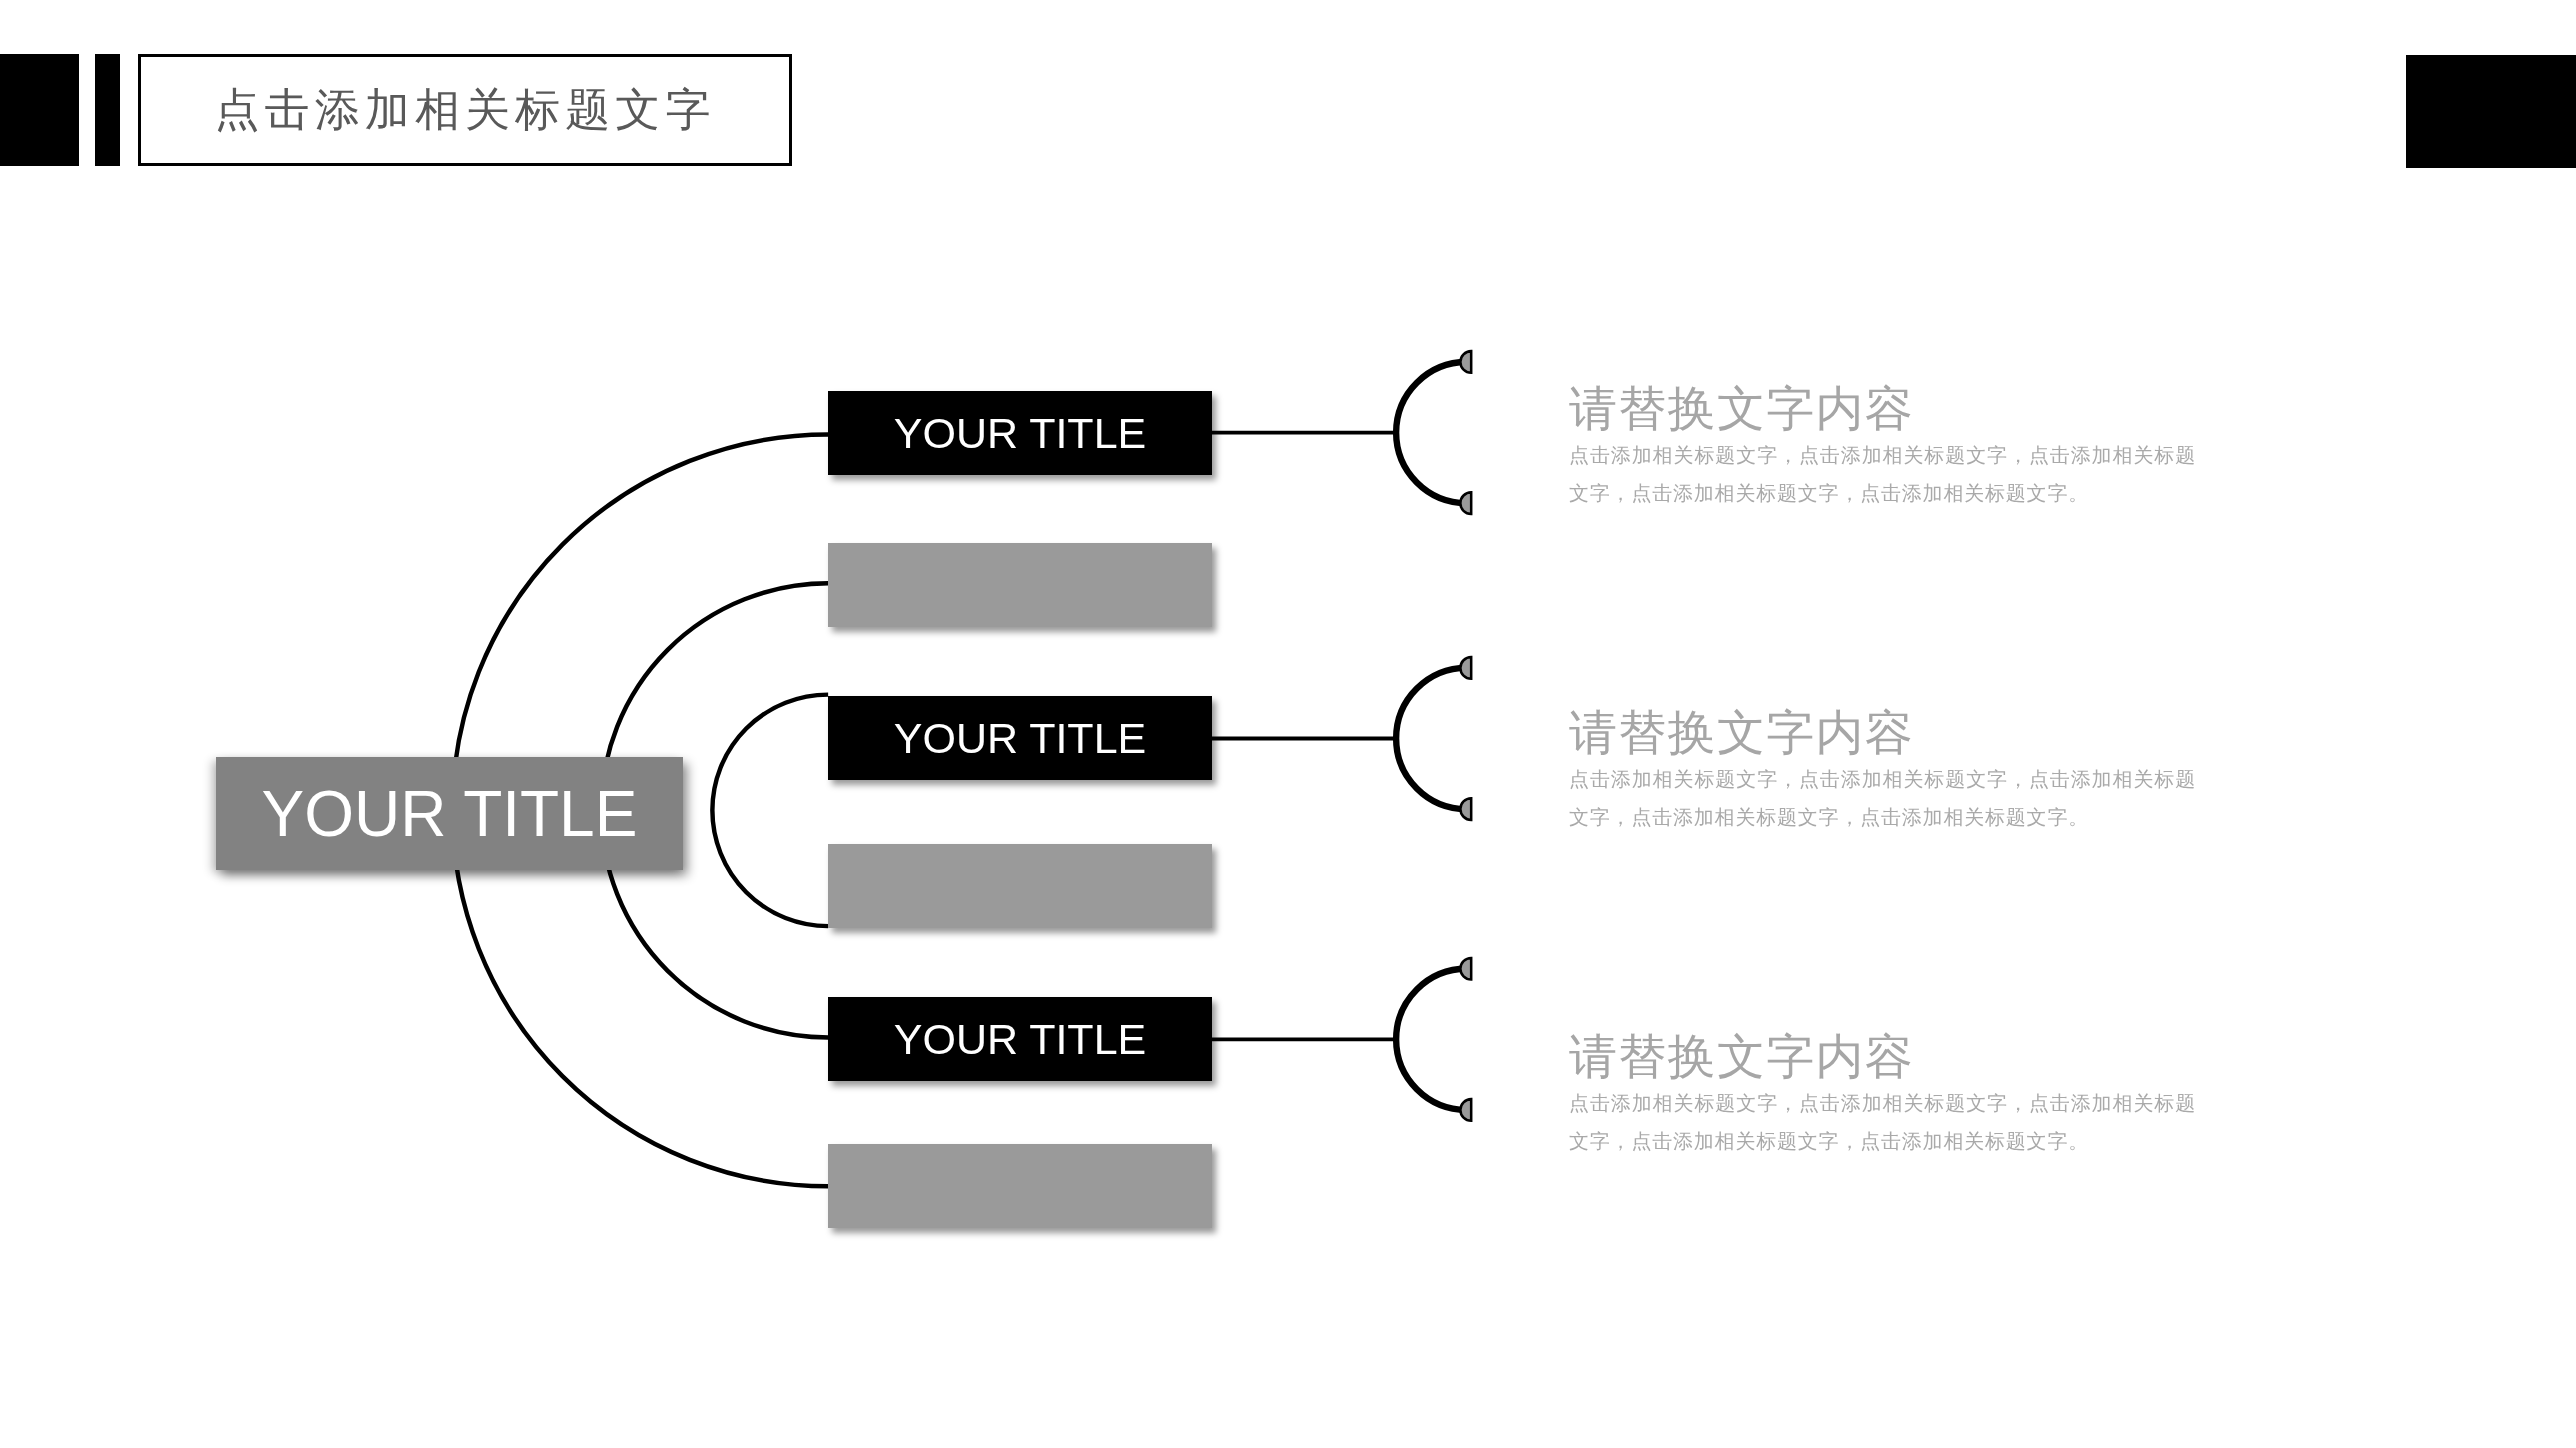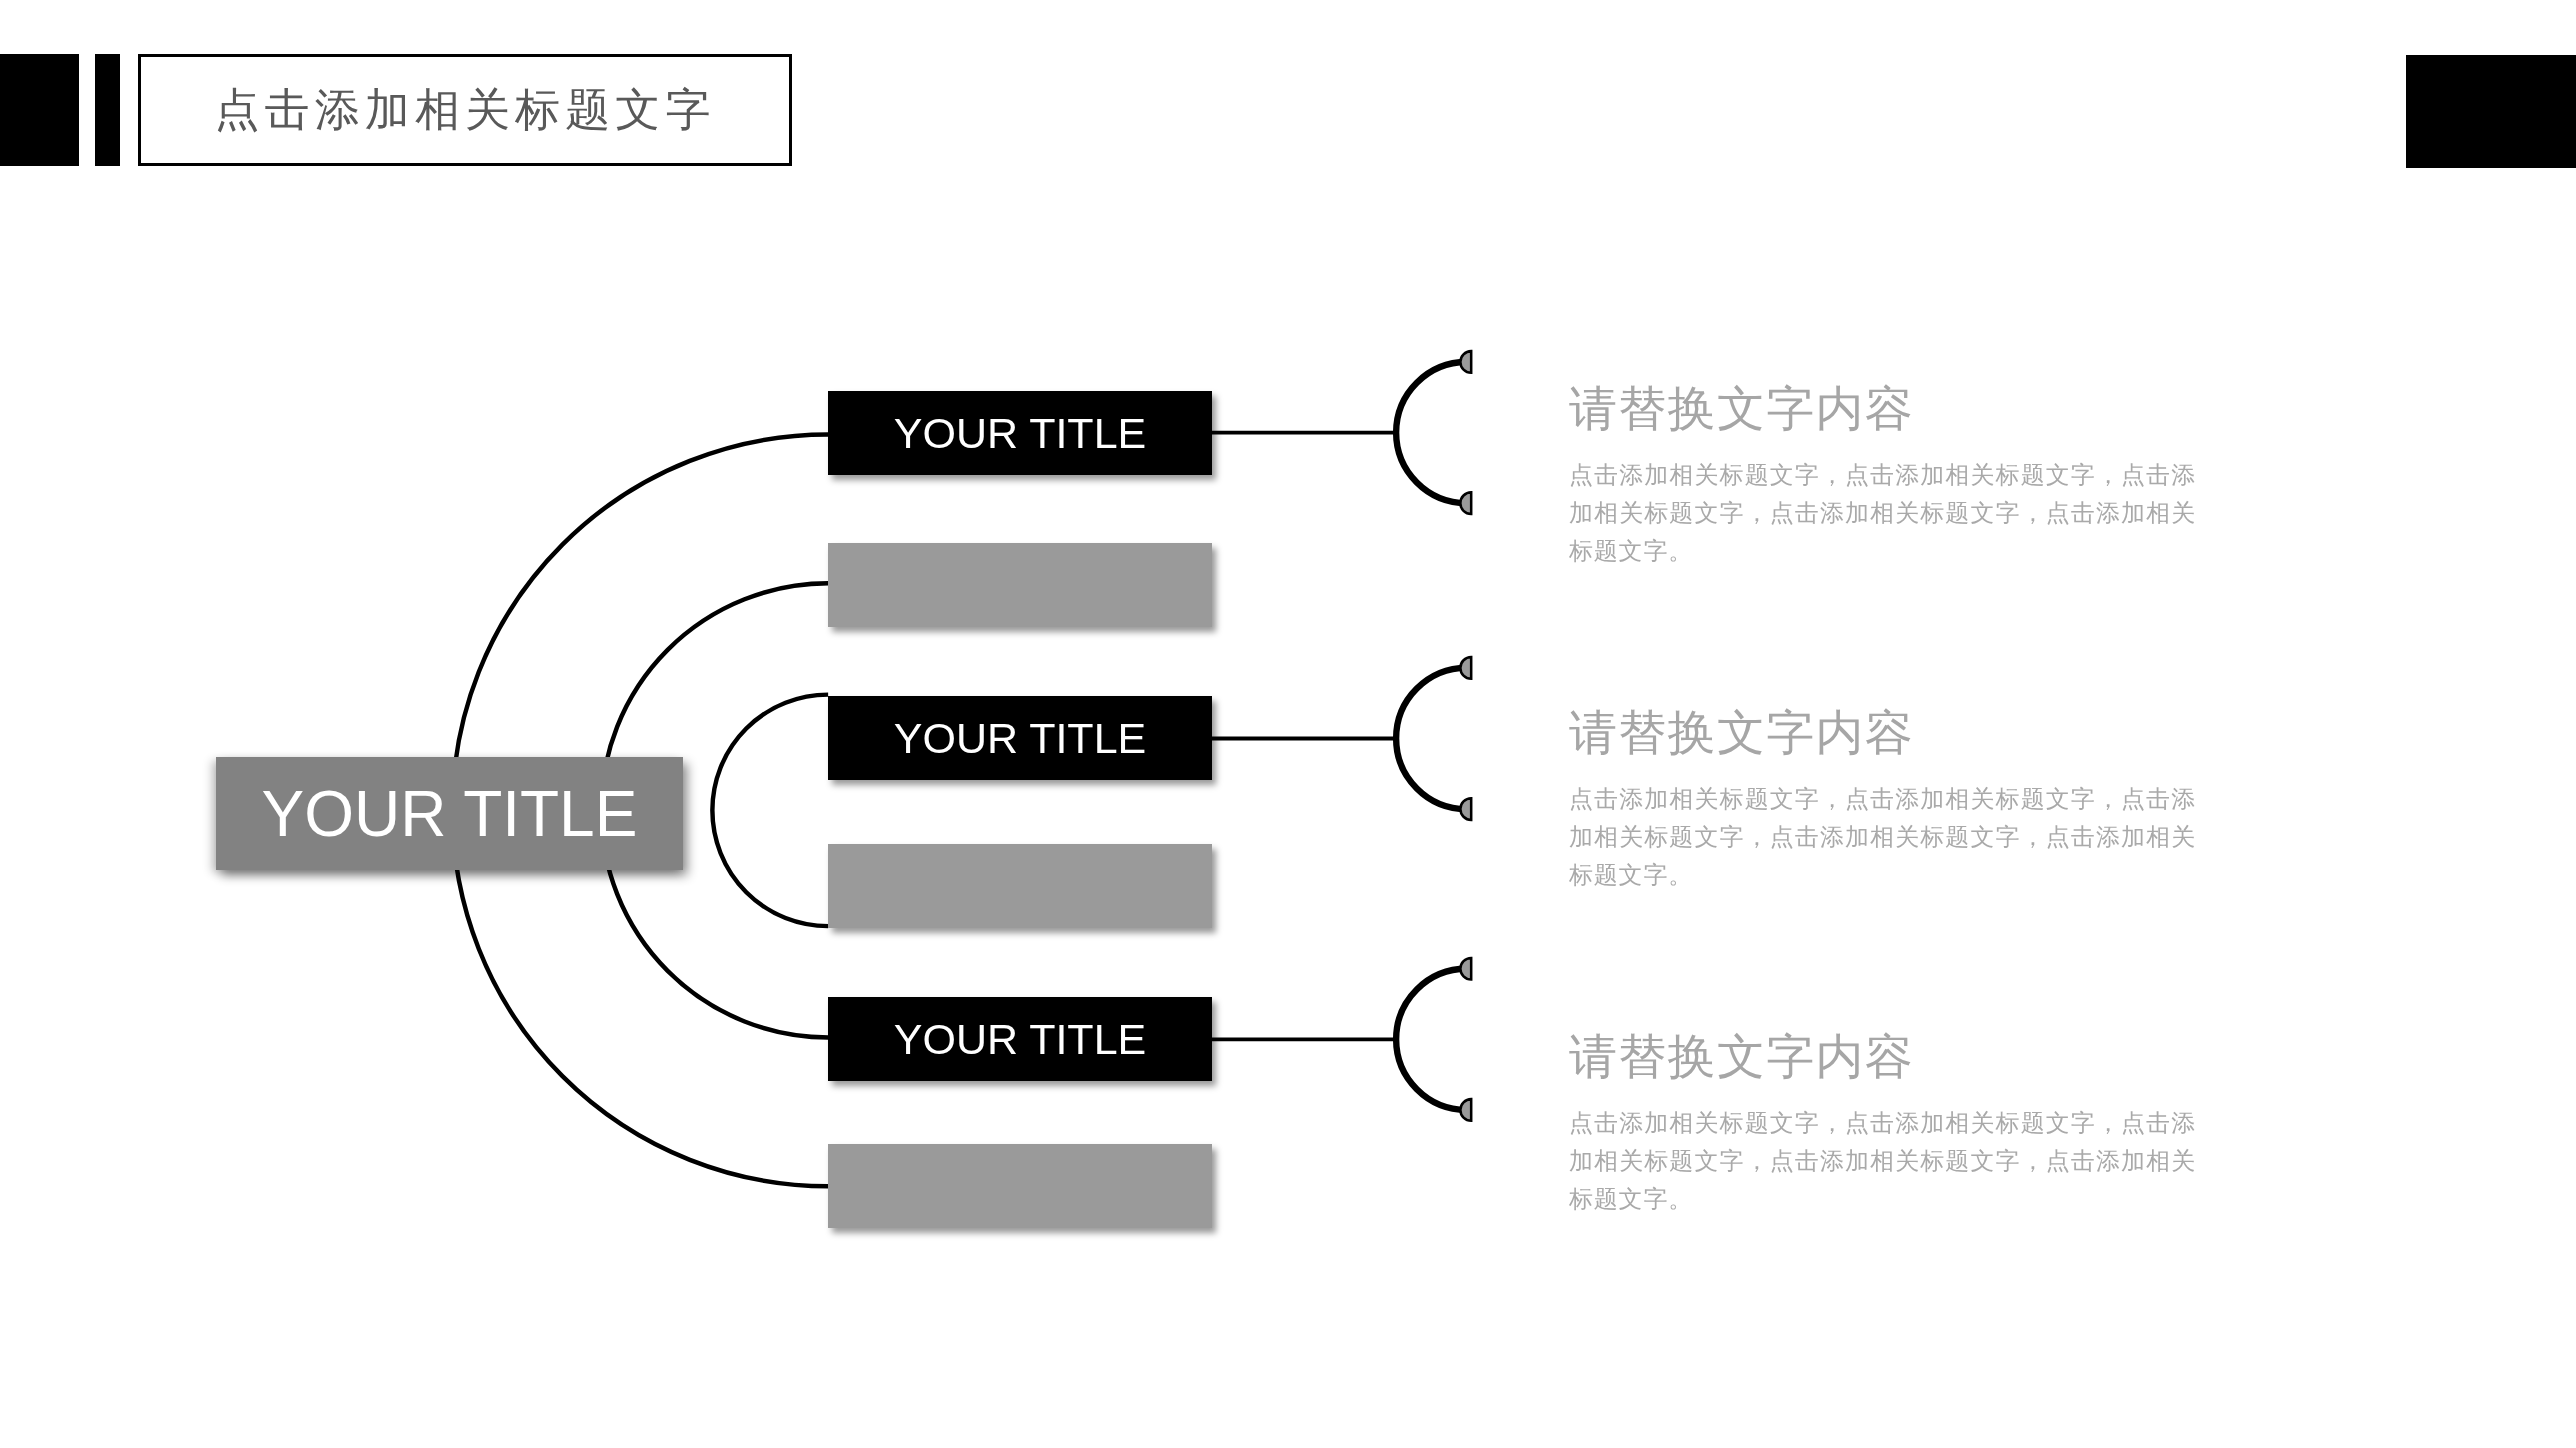--- a/index.html
+++ b/index.html
@@ -99,24 +99,24 @@
   .section-2 { top: 713px; }
   .section-3 { top: 1037px; }
   .section-heading {
     color: #a6a6a6;
     font-size: 48px;
     line-height: 39px;
     letter-spacing: 1.3px;
     white-space: nowrap;
   }
   .section-body {
-    margin-top: 28px;
+    margin-top: 8px;
     width: 627px;
     color: #a9a9a9;
-    font-size: 24px;
+    font-size: 20px;
     letter-spacing: 0.8px;
     line-height: 38px;
     text-align: justify;
   }
 </style>
 </head>
 <body>
 
 <div class="slide">
 

